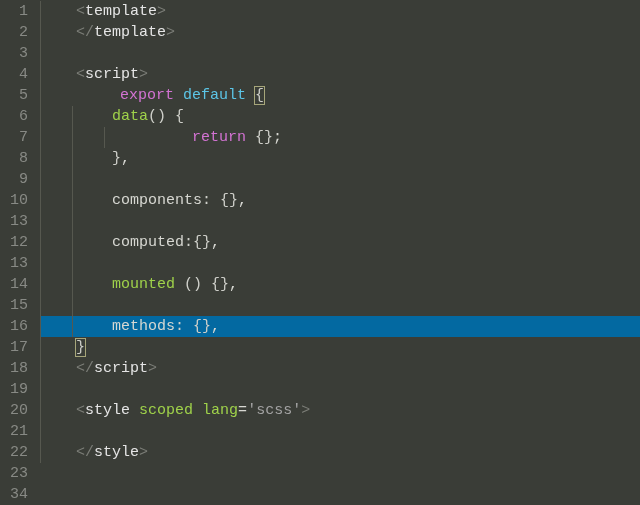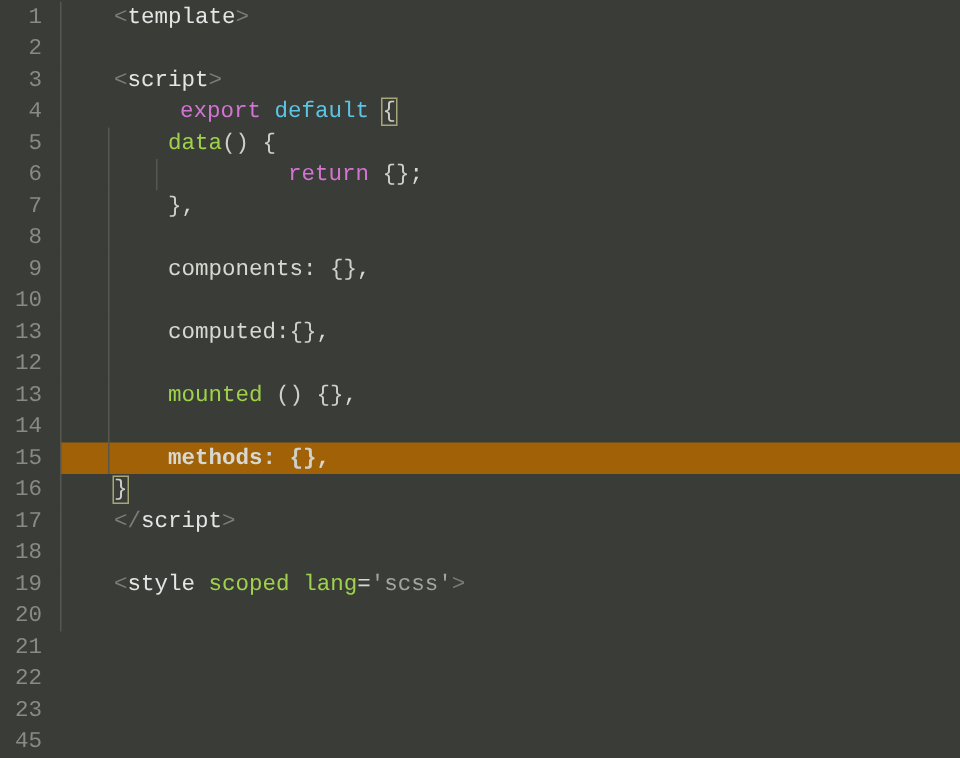--- a/index.html
+++ b/index.html
@@ -26,22 +26,21 @@
     flex: 1;
     padding-top: 1px;
     position: relative;
   }
   .line {
     height: 21px;
     white-space: pre;
     position: relative;
   }
   .line.active {
-    background: #a16207;
-    font-weight: bold;
+    background: #0369a1;
   }
   .indent-guide {
     border-left: 1px solid #56584f;
     position: absolute;
     top: 0;
     bottom: 0;
   }
   .ig1 { left: 0; }
   .ig2 { left: 32px; }
   .ig3 { left: 64px; }
@@ -79,37 +78,39 @@
     <div>14</div>
     <div>15</div>
     <div>16</div>
     <div>17</div>
     <div>18</div>
     <div>19</div>
     <div>20</div>
     <div>21</div>
     <div>22</div>
     <div>23</div>
-    <div>45</div>
+    <div>34</div>
   </div>
 <div class="code" id="code">
     <div class="line"><span class="indent-guide ig1"></span><span class="">    </span><span class="t-gray">&lt;</span><span class="t-tag">template</span><span class="t-gray">&gt;</span></div>
+    <div class="line"><span class="indent-guide ig1"></span><span class="">    </span><span class="t-gray">&lt;/</span><span class="t-tag">template</span><span class="t-gray">&gt;</span></div>
     <div class="line"><span class="indent-guide ig1"></span></div>
     <div class="line"><span class="indent-guide ig1"></span><span class="">    </span><span class="t-gray">&lt;</span><span class="t-tag">script</span><span class="t-gray">&gt;</span></div>
     <div class="line"><span class="indent-guide ig1"></span><span class="">    </span><span class="t-keyword">export</span><span class=""> </span><span class="t-storage">default</span><span class=""> </span><span class="bracket-match t-punc">{</span></div>
     <div class="line"><span class="indent-guide ig1"></span><span class="indent-guide ig2"></span><span class="">        </span><span class="t-funcdef">data</span><span class="t-punc">()</span><span class=""> </span><span class="t-punc">{</span></div>
     <div class="line"><span class="indent-guide ig1"></span><span class="indent-guide ig2"></span><span class="indent-guide ig3"></span><span class="">            </span><span class="t-keyword">return</span><span class=""> </span><span class="t-punc">{}</span><span class="t-prop">;</span></div>
     <div class="line"><span class="indent-guide ig1"></span><span class="indent-guide ig2"></span><span class="">        </span><span class="t-punc">}</span><span class="t-prop">,</span></div>
     <div class="line"><span class="indent-guide ig1"></span><span class="indent-guide ig2"></span></div>
     <div class="line"><span class="indent-guide ig1"></span><span class="indent-guide ig2"></span><span class="">        </span><span class="t-prop">components</span><span class="t-punc">:</span><span class=""> </span><span class="t-punc">{}</span><span class="t-prop">,</span></div>
     <div class="line"><span class="indent-guide ig1"></span><span class="indent-guide ig2"></span></div>
     <div class="line"><span class="indent-guide ig1"></span><span class="indent-guide ig2"></span><span class="">        </span><span class="t-prop">computed</span><span class="t-punc">:{}</span><span class="t-prop">,</span></div>
     <div class="line"><span class="indent-guide ig1"></span><span class="indent-guide ig2"></span></div>
     <div class="line"><span class="indent-guide ig1"></span><span class="indent-guide ig2"></span><span class="">        </span><span class="t-funcdef">mounted</span><span class=""> </span><span class="t-punc">()</span><span class=""> </span><span class="t-punc">{}</span><span class="t-prop">,</span></div>
     <div class="line"><span class="indent-guide ig1"></span><span class="indent-guide ig2"></span></div>
     <div class="line active"><span class="indent-guide ig1"></span><span class="indent-guide ig2"></span><span class="">        </span><span class="t-prop">methods</span><span class="t-punc">:</span><span class=""> </span><span class="t-punc">{}</span><span class="t-prop">,</span></div>
     <div class="line"><span class="indent-guide ig1"></span><span class="">    </span><span class="bracket-match t-punc">}</span></div>
     <div class="line"><span class="indent-guide ig1"></span><span class="">    </span><span class="t-gray">&lt;/</span><span class="t-tag">script</span><span class="t-gray">&gt;</span></div>
     <div class="line"><span class="indent-guide ig1"></span></div>
     <div class="line"><span class="indent-guide ig1"></span><span class="">    </span><span class="t-gray">&lt;</span><span class="t-tag">style</span><span class=""> </span><span class="t-attr">scoped</span><span class=""> </span><span class="t-attr">lang</span><span class="t-prop">=</span><span class="t-string">'scss'</span><span class="t-gray">&gt;</span></div>
     <div class="line"><span class="indent-guide ig1"></span></div>
+    <div class="line"><span class="indent-guide ig1"></span><span class="">    </span><span class="t-gray">&lt;/</span><span class="t-tag">style</span><span class="t-gray">&gt;</span></div>
     <div class="line"></div>
   </div>
 
 </body></html>

